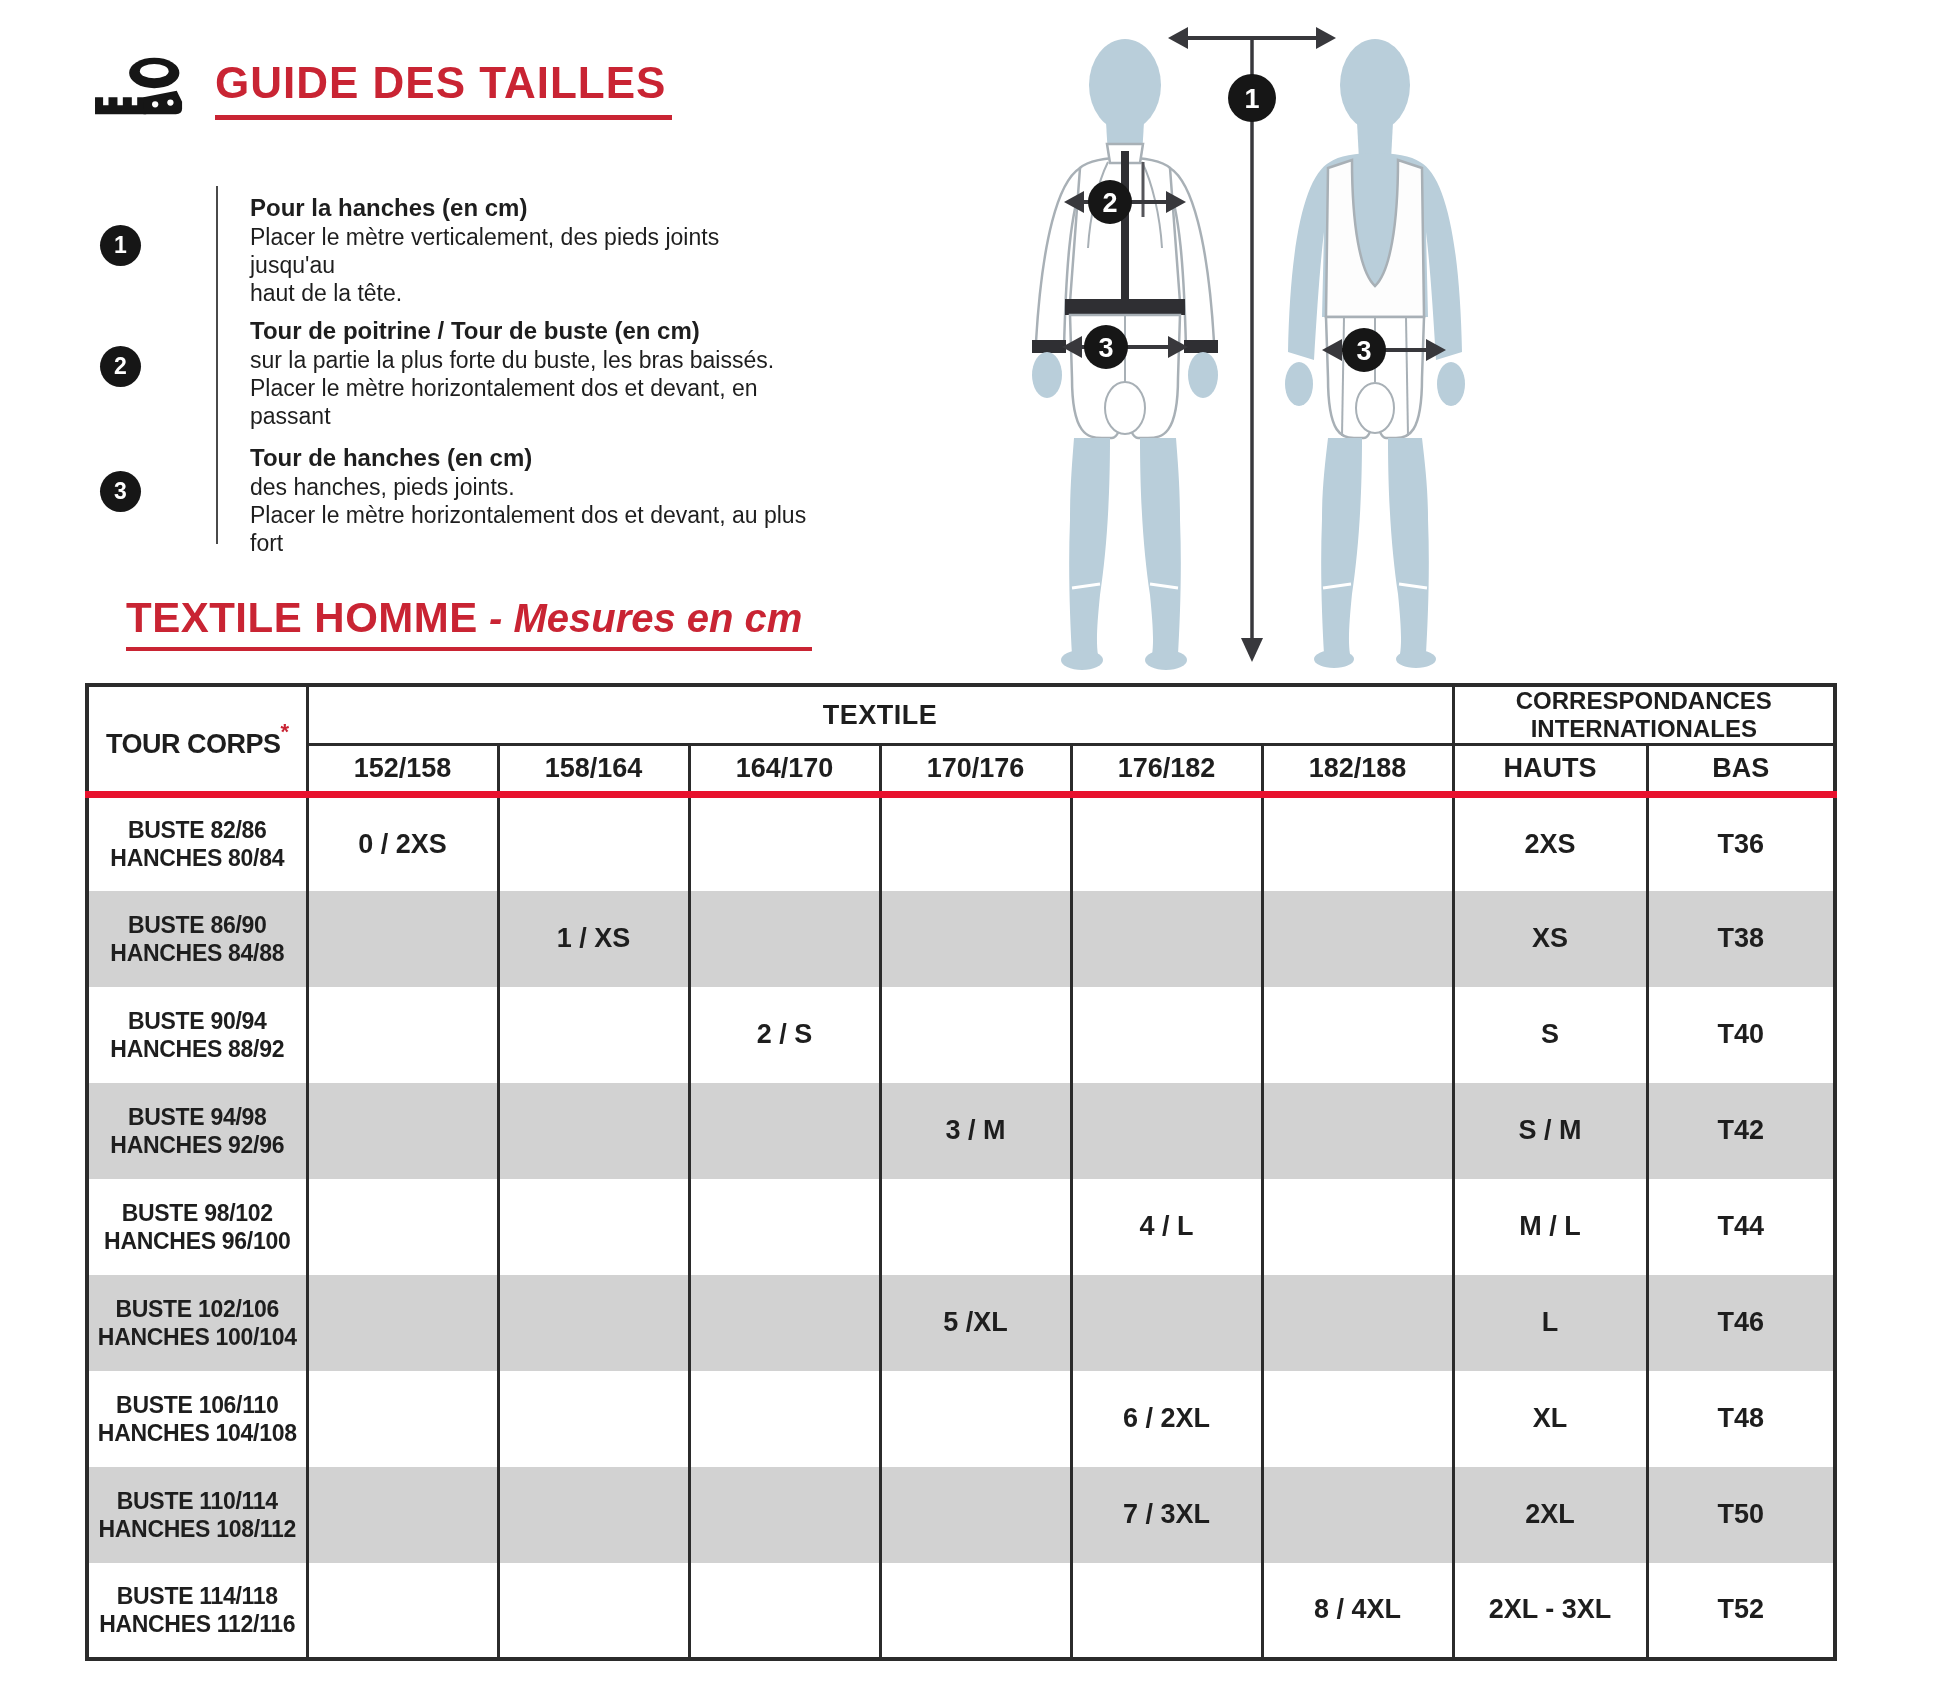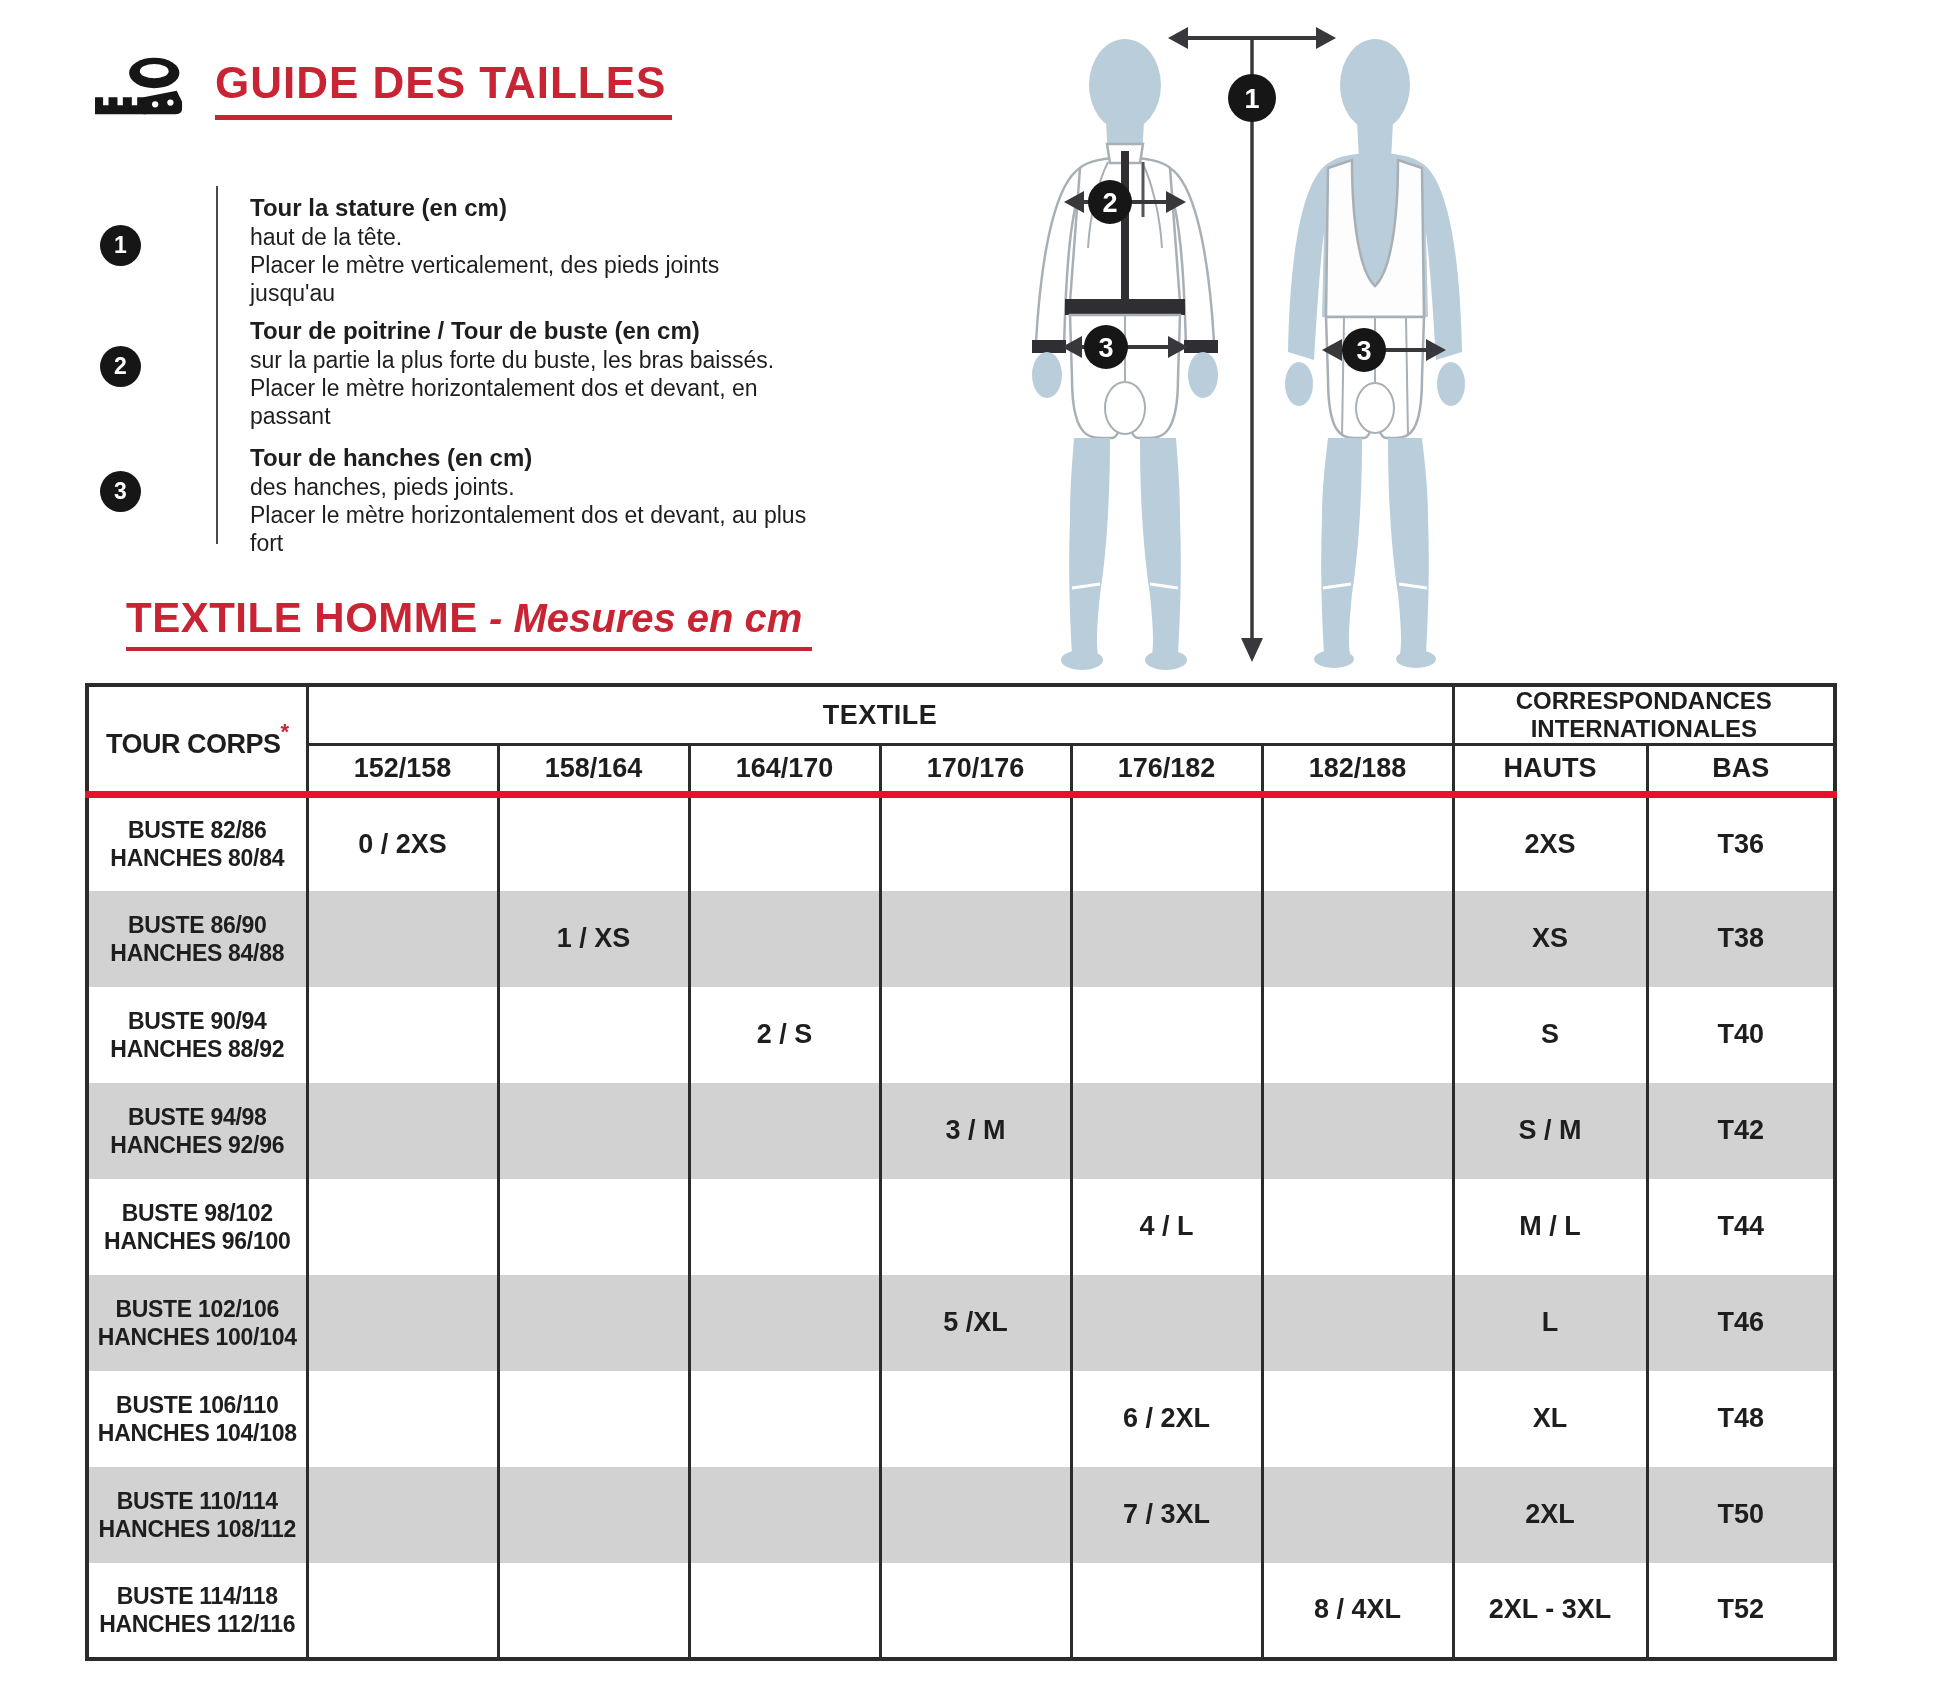--- a/index.html
+++ b/index.html
@@ -92,23 +92,23 @@
     <circle cx="90" cy="63" r="3.5" fill="#fff"></circle>
     <ellipse cx="72" cy="30" rx="28" ry="17" fill="#161616"></ellipse>
     <ellipse cx="72" cy="28" rx="16" ry="8" fill="#fff"></ellipse>
   </svg>
   <div class="guide-title">GUIDE DES TAILLES</div>
 
   <div class="instr-divider"></div>
 
   <div class="circle-num" style="top:225px">1</div>
   <div class="instr-item" style="top:193px">
-    <div class="instr-title">Tour la stature (en cm)</div>
+    <div class="instr-title">Pour la hanches (en cm)</div>
+    <span class="instr-line">Placer le mètre verticalement, des pieds joints jusqu'au</span>
     <span class="instr-line">haut de la tête.</span>
-    <span class="instr-line">Placer le mètre verticalement, des pieds joints jusqu'au</span>
   </div>
 
   <div class="circle-num" style="top:346px">2</div>
   <div class="instr-item" style="top:316px">
     <div class="instr-title">Tour de poitrine / Tour de buste (en cm)</div>
     <span class="instr-line">sur la partie la plus forte du buste, les bras baissés.</span>
     <span class="instr-line">Placer le mètre horizontalement dos et devant, en passant</span>
   </div>
 
   <div class="circle-num" style="top:471px">3</div>

